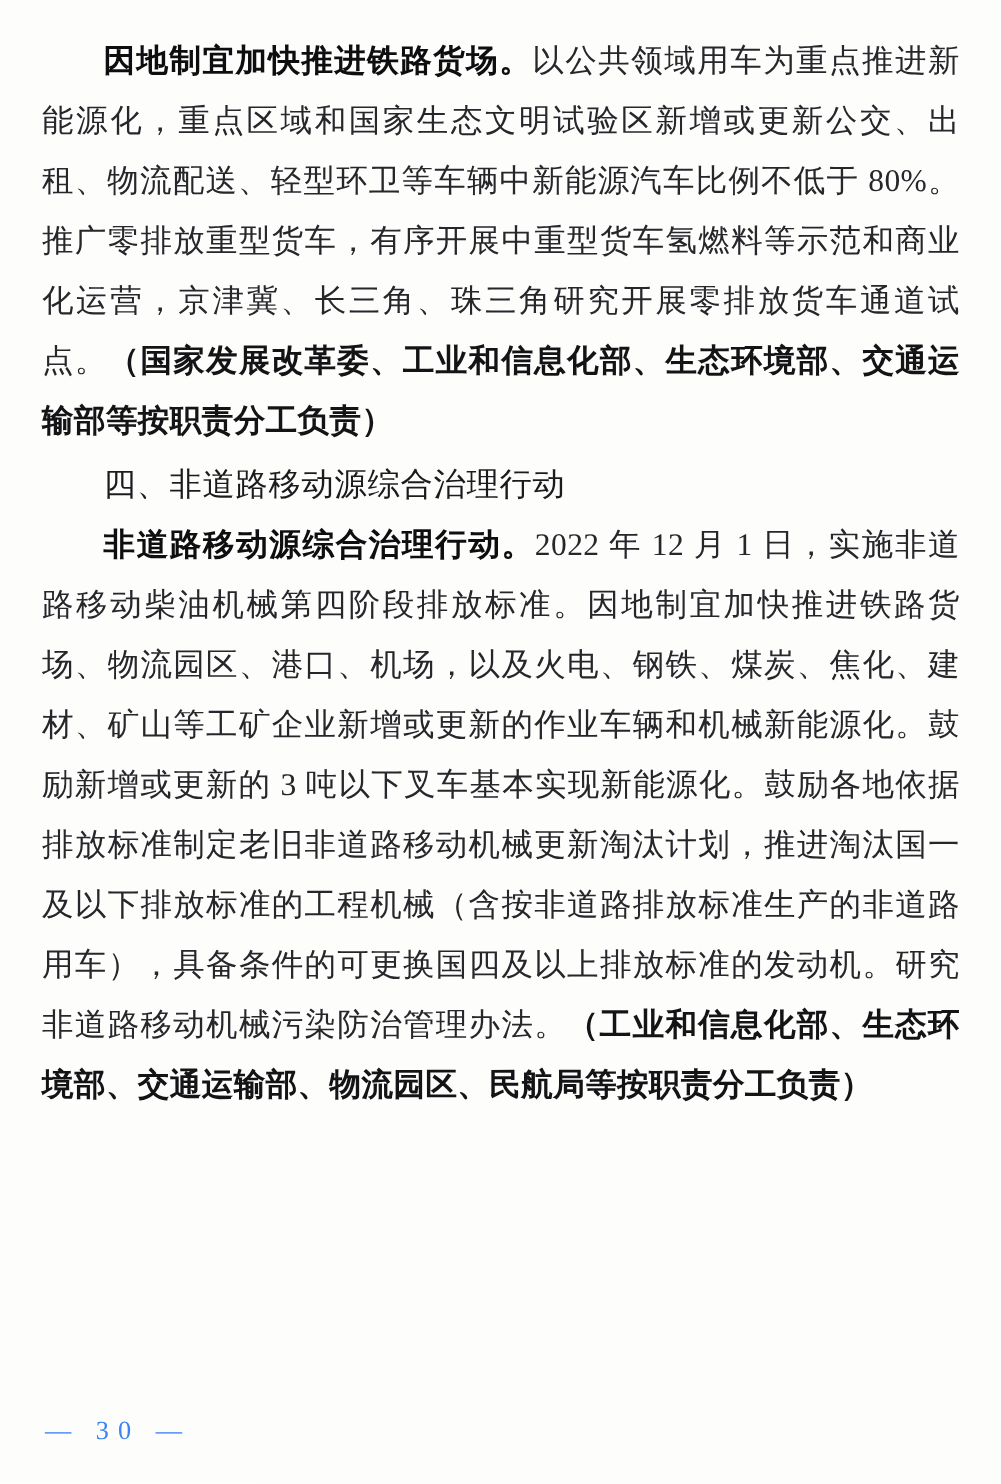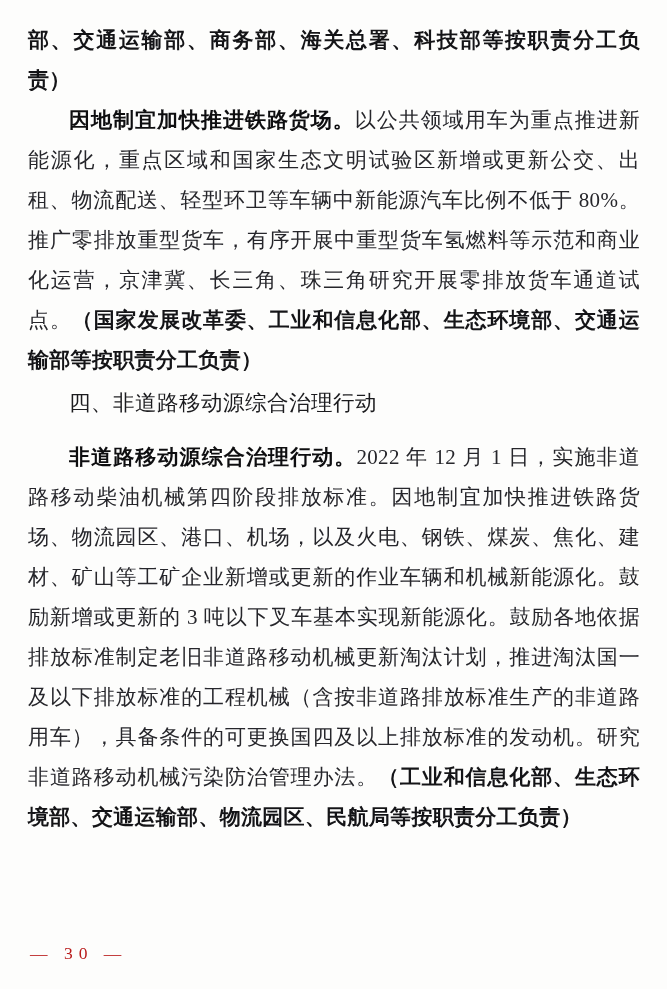--- a/index.html
+++ b/index.html
@@ -36,45 +36,44 @@
     color: #0e0e10;
   }
   .kai {
     font-weight: bold;
     color: #141417;
   }
   .body-text {
     color: #26262b;
   }
   .heading {
-    margin: 3px 0 14px 0;
+    margin: 3px 0 0 0;
     font-family: "Liberation Sans", "DejaVu Sans", sans-serif;
     font-weight: 500;
     font-size: 21.5px;
     line-height: 40px;
     color: #1b1b1e;
     text-indent: 41px;
     letter-spacing: 0.5px;
   }
   .page-footer {
     position: absolute;
     left: 30px;
     bottom: 25px;
     font-size: 17.5px;
     letter-spacing: 6px;
-    color: #b91c1c;
+    color: #3b82f6;
     font-family: "Liberation Serif", "DejaVu Serif", serif;
   }
 </style>
 </head>
 <body>
 
 <div class="page">
 
-  <p class="para no-indent"><span class="kai">部、交通运输部、商务部、海关总署、科技部等按职责分工负责）</span></p>
 
   <p class="para"><span class="lead">因地制宜加快推进铁路货场。</span><span class="body-text">以公共领域用车为重点推进新能源化，重点区域和国家生态文明试验区新增或更新公交、出租、物流配送、轻型环卫等车辆中新能源汽车比例不低于 80%。推广零排放重型货车，有序开展中重型货车氢燃料等示范和商业化运营，京津冀、长三角、珠三角研究开展零排放货车通道试点。</span><span class="kai">（国家发展改革委、工业和信息化部、生态环境部、交通运输部等按职责分工负责）</span></p>
 
   <h2 class="heading">四、非道路移动源综合治理行动</h2>
 
   <p class="para"><span class="lead">非道路移动源综合治理行动。</span><span class="body-text">2022 年 12 月 1 日，实施非道路移动柴油机械第四阶段排放标准。因地制宜加快推进铁路货场、物流园区、港口、机场，以及火电、钢铁、煤炭、焦化、建材、矿山等工矿企业新增或更新的作业车辆和机械新能源化。鼓励新增或更新的 3 吨以下叉车基本实现新能源化。鼓励各地依据排放标准制定老旧非道路移动机械更新淘汰计划，推进淘汰国一及以下排放标准的工程机械（含按非道路排放标准生产的非道路用车），具备条件的可更换国四及以上排放标准的发动机。研究非道路移动机械污染防治管理办法。</span><span class="kai">（工业和信息化部、生态环境部、交通运输部、物流园区、民航局等按职责分工负责）</span></p>
 
 
   <div class="page-footer">— 30 —</div>
 

